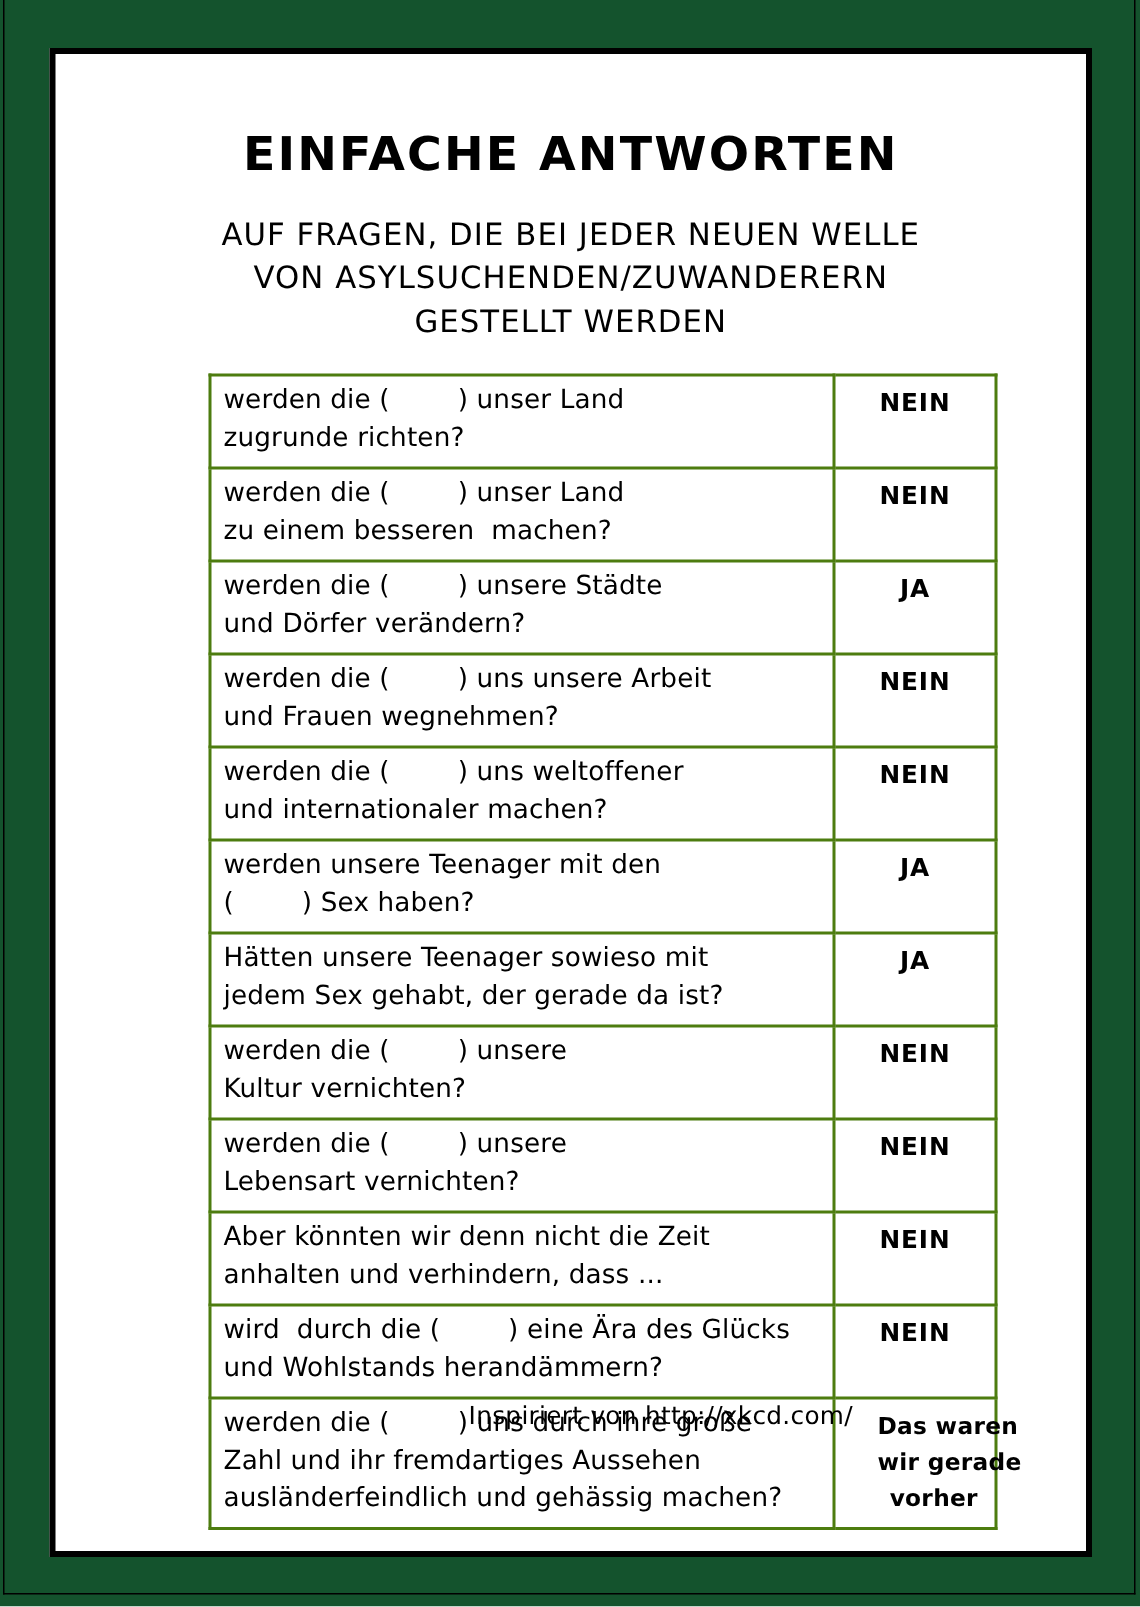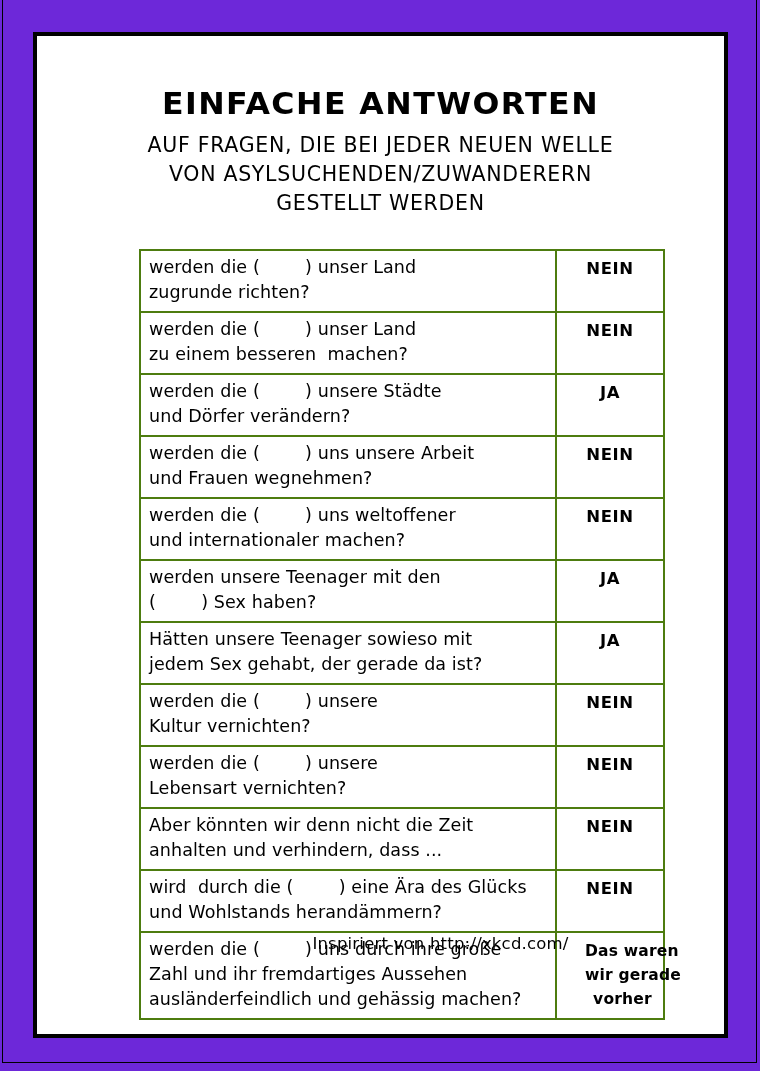--- a/index.html
+++ b/index.html
@@ -7,21 +7,21 @@
     padding: 0;
     background: #ffffff;
   }
   body {
     font-family: "DejaVu Sans", sans-serif;
   }
   .page {
     position: relative;
     width: 760px;
     height: 1071px;
-    background: #6d28d9;
+    background: #14532d;
     overflow: hidden;
     box-sizing: border-box;
   }
   
   .page-edge {
     position: absolute;
     left: 2px;
     top: 0px;
     width: 755px;
     height: 1063px;
@@ -51,21 +51,21 @@
   .title {
     font-family: "DejaVu Sans", sans-serif;
     font-size: 31px;
     font-weight: bold;
     letter-spacing: 1.4px;
     color: #000;
     line-height: 34px;
     transform: scaleX(1.02);
   }
   .subtitle {
-    margin-top: 11px;
+    margin-top: 22px;
     font-size: 20.5px;
     font-weight: 500;
     letter-spacing: 0.7px;
     line-height: 29px;
     color: #000;
   }
   .subtitle div { white-space: nowrap; }
 
   
   .qa-table {

